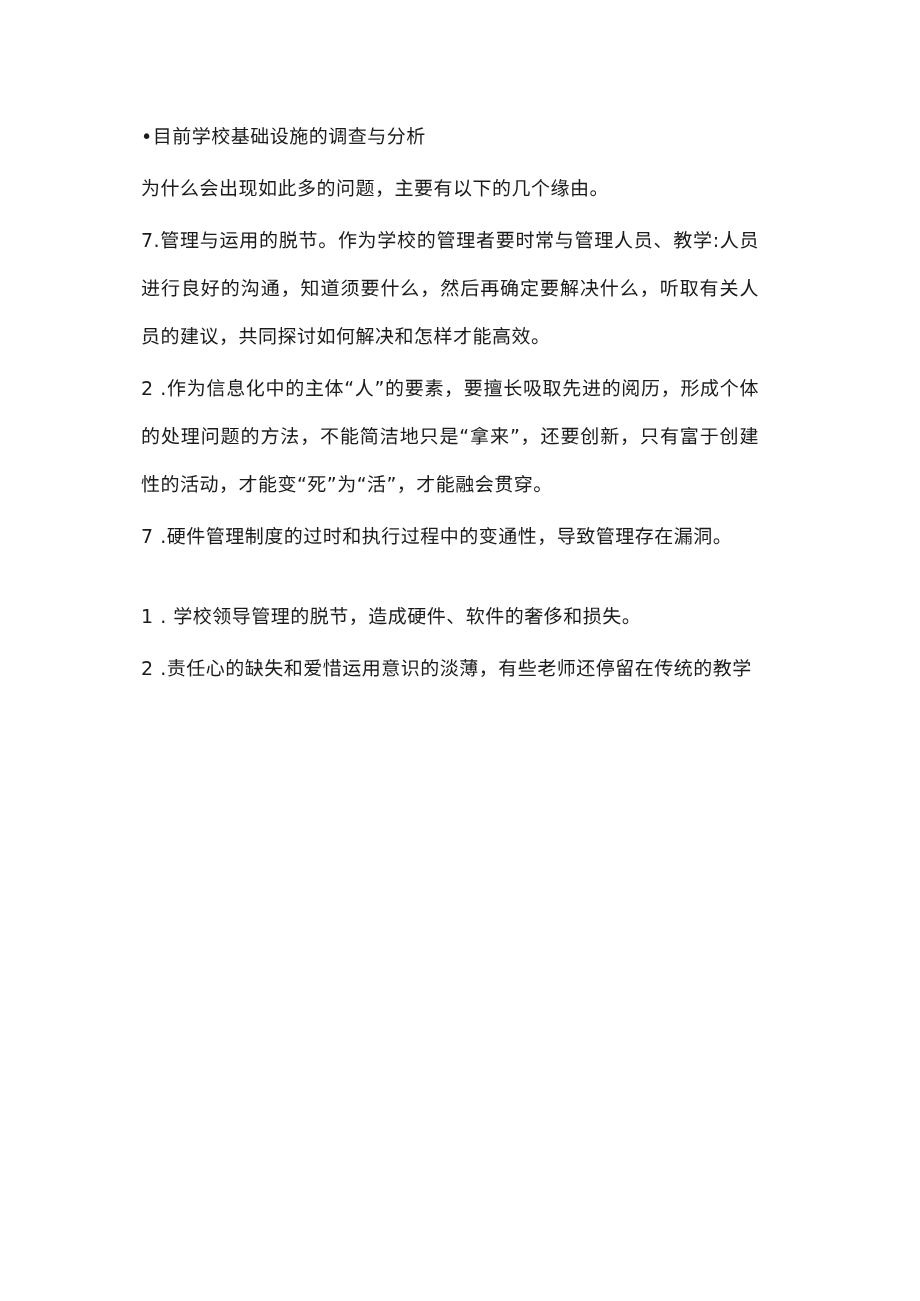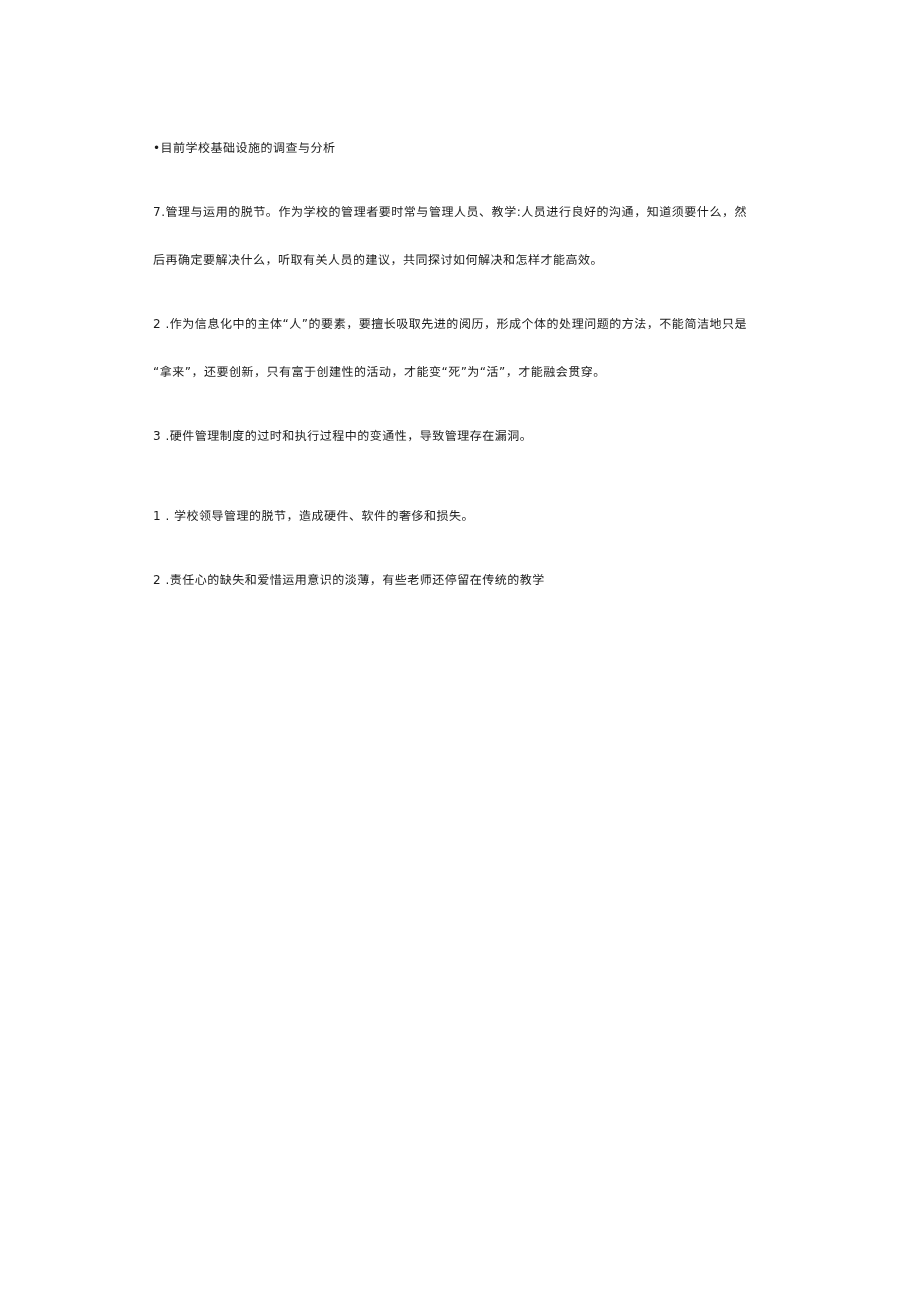--- a/index.html
+++ b/index.html
@@ -20,39 +20,40 @@
     inset: 0;
     background: #ffffff;
   }
   .text-column {
     position: absolute;
     left: 137px;
     top: 108px;
     width: 626px;
   }
   .para {
-    margin: 16px;
-    font-size: 12px;
+    margin: 4px;
+    font-size: 19px;
     line-height: 48px;
     letter-spacing: 0.5px;
     text-align: justify;
     word-break: break-all;
   }
   .heading {
     text-align: left;
   }
   .para-gap {
     margin-top: 32px;
   }
 </style>
 </head>
 <body>
 
 <div class="page">
   <div class="text-column">
     <p class="para heading">•目前学校基础设施的调查与分析</p>
+    <p class="para">为什么会出现如此多的问题，主要有以下的几个缘由。</p>
     <p class="para">7.管理与运用的脱节。作为学校的管理者要时常与管理人员、教学:人员进行良好的沟通，知道须要什么，然后再确定要解决什么，听取有关人员的建议，共同探讨如何解决和怎样才能高效。</p>
     <p class="para">2 .作为信息化中的主体“人”的要素，要擅长吸取先进的阅历，形成个体的处理问题的方法，不能简洁地只是“拿来”，还要创新，只有富于创建性的活动，才能变“死”为“活”，才能融会贯穿。</p>
-    <p class="para">3 .硬件管理制度的过时和执行过程中的变通性，导致管理存在漏洞。</p>
+    <p class="para">7 .硬件管理制度的过时和执行过程中的变通性，导致管理存在漏洞。</p>
     <p class="para para-gap">1 . 学校领导管理的脱节，造成硬件、软件的奢侈和损失。</p>
     <p class="para">2 .责任心的缺失和爱惜运用意识的淡薄，有些老师还停留在传统的教学</p>
   </div>
 </div>
 
 </body></html>

